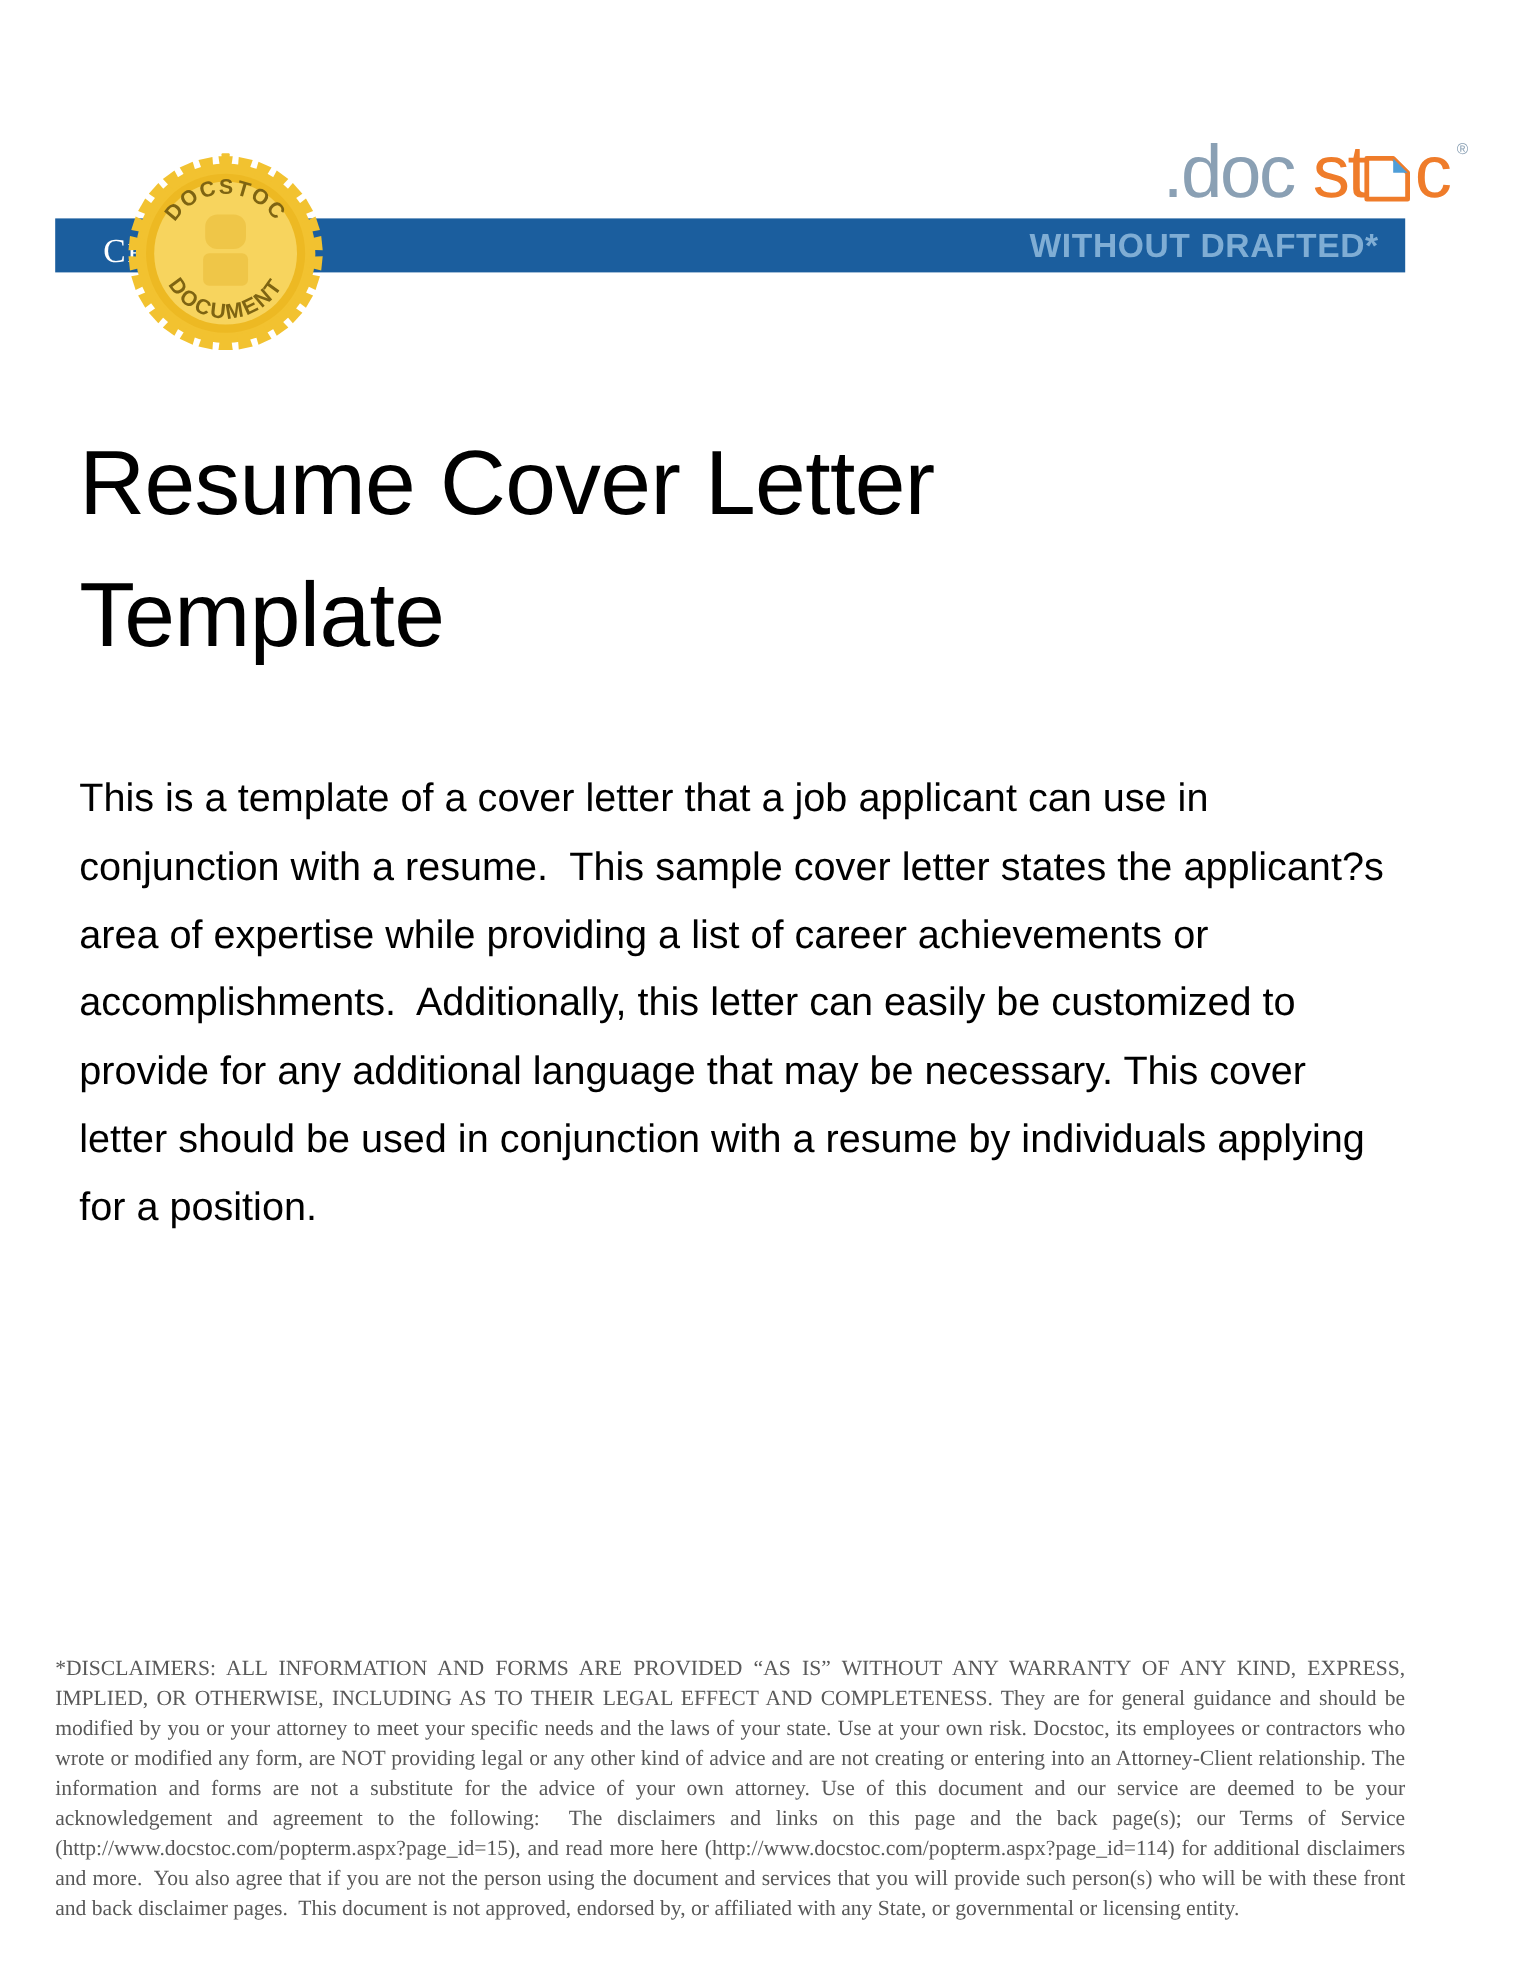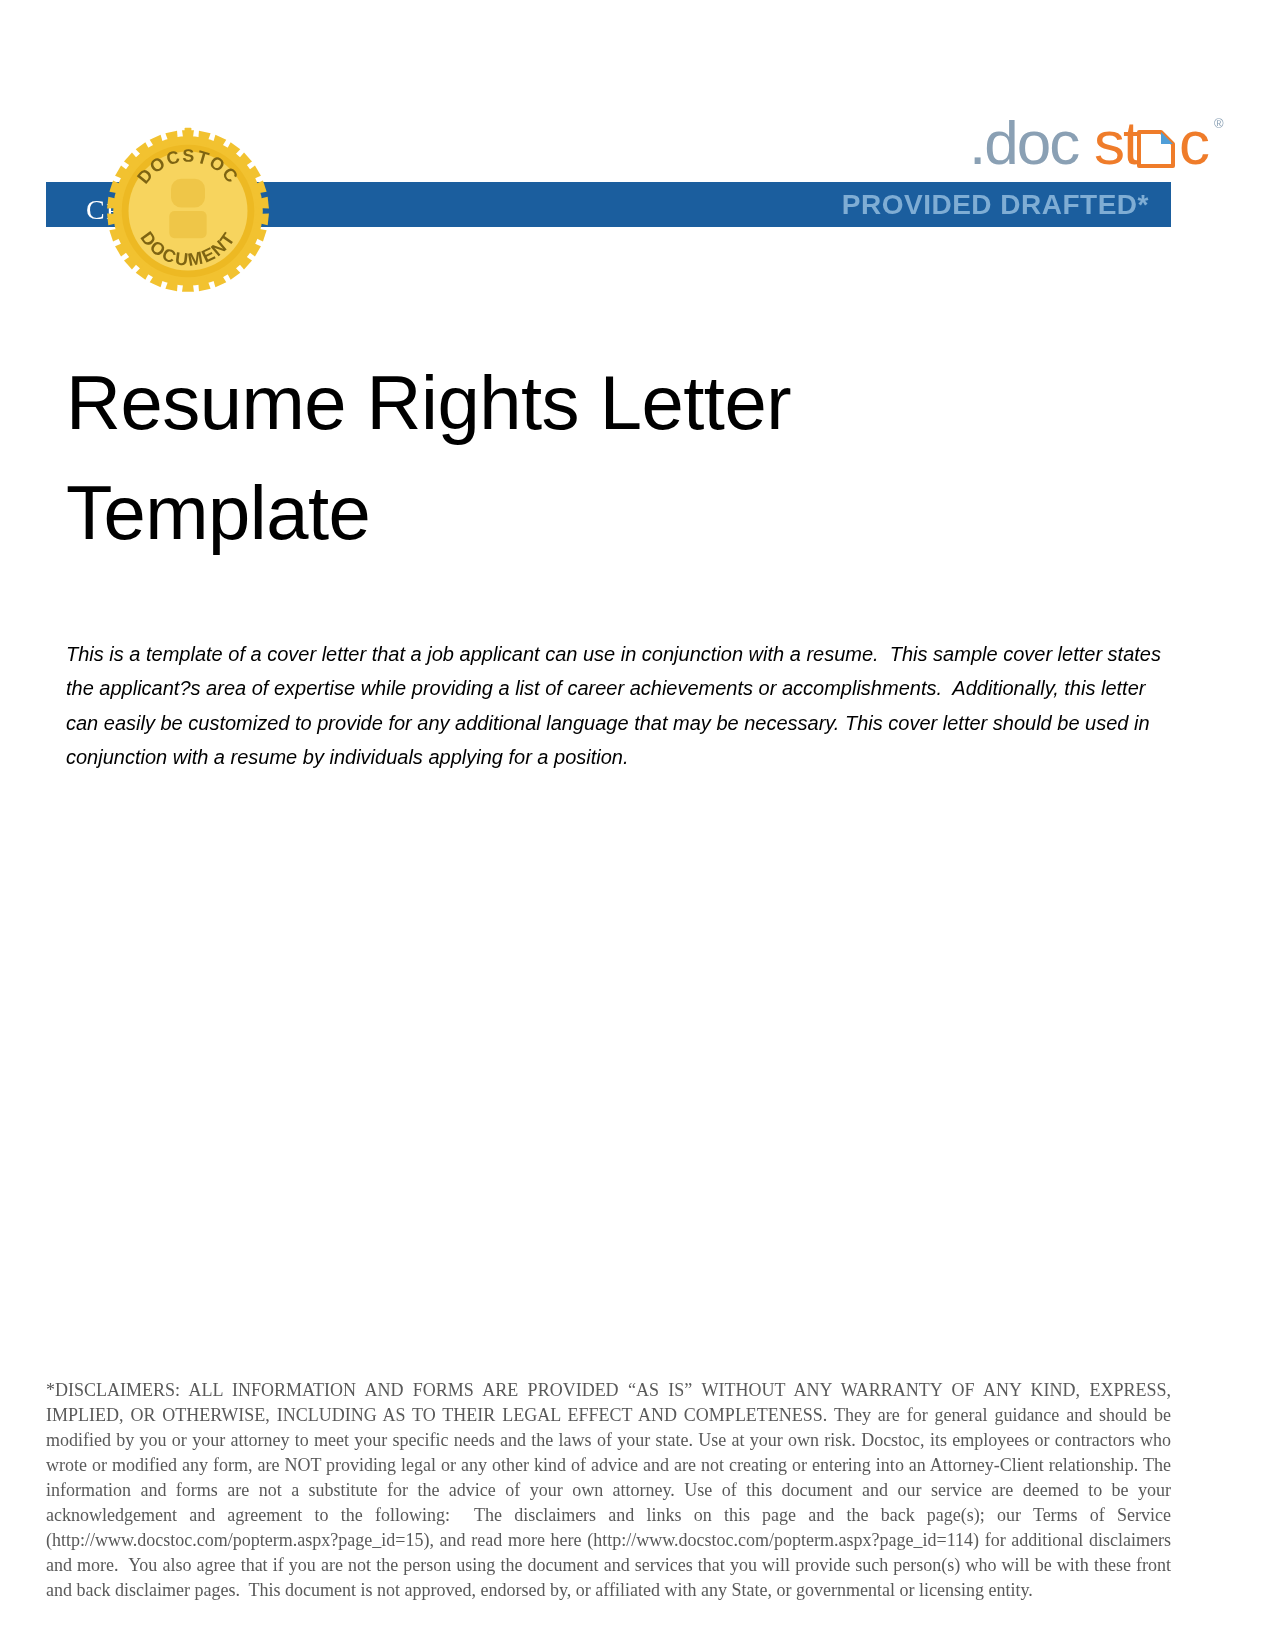--- a/index.html
+++ b/index.html
@@ -89,26 +89,25 @@
     letter-spacing: -0.5px;
   }
 
   
   #doc-description {
     position: absolute;
     left: 66px;
     top: 637px;
     width: 1095px;
     font-family: "Liberation Sans Narrow", "Liberation Sans", sans-serif;
-    font-size: 20px;
+    font-size: 33px;
     line-height: 1.72;
     color: #000000;
     margin: 0;
     white-space: pre-wrap;
-    font-style: italic;
   }
 
   
   #disclaimer-block {
     position: absolute;
     left: 46px;
     top: 1378px;
     width: 1125px;
     font-family: "Liberation Serif", serif;
     font-size: 18px;
@@ -124,21 +123,21 @@
     margin: 0;
     margin-top: 2px;
     white-space: pre-wrap;
   }
 </style>
 </head>
 <body>
 
 <div id="header-band">
   <div id="certified-label">Certified</div>
-  <div id="attorney-drafted-label">PROVIDED DRAFTED*</div>
+  <div id="attorney-drafted-label">WITHOUT DRAFTED*</div>
 </div>
 
 <div id="certified-seal">
   <svg viewBox="0 0 200 200" xmlns="http://www.w3.org/2000/svg">
     <defs>
       <path id="arcTop" d="M 42,100 A 58,58 0 0 1 158,100" fill="none"></path>
       <path id="arcBottom" d="M 36,100 A 64,64 0 0 0 164,100" fill="none"></path>
     </defs>
 
     <g>
@@ -210,19 +209,19 @@
 
     <g transform="translate(170,20)">
       <path d="M0,0 H22 L34,12 V34 H0 Z" fill="#ffffff" stroke="#ef7c2a" stroke-width="4" stroke-linejoin="round"></path>
       <path d="M22,0 L34,12 H22 Z" fill="#4f9ed8"></path>
     </g>
     <text x="210" y="52" font-family="Liberation Sans, sans-serif" font-size="62" fill="#ef7c2a" letter-spacing="-2">c</text>
     <text x="245" y="16" font-family="Liberation Sans, sans-serif" font-size="13" fill="#8aa0b4">®</text>
   </svg>
 </div>
 
-<h1 id="doc-title">Resume Rights Letter Template</h1>
+<h1 id="doc-title">Resume Cover Letter Template</h1>
 
 <p id="doc-description">This is a template of a cover letter that a job applicant can use in conjunction with a resume.  This sample cover letter states the applicant?s area of expertise while providing a list of career achievements or accomplishments.  Additionally, this letter can easily be customized to provide for any additional language that may be necessary. This cover letter should be used in conjunction with a resume by individuals applying for a position.</p>
 
 <div id="disclaimer-block">
   <p id="disclaimer-body">*DISCLAIMERS: ALL INFORMATION AND FORMS ARE PROVIDED “AS IS” WITHOUT ANY WARRANTY OF ANY KIND, EXPRESS, IMPLIED, OR OTHERWISE, INCLUDING AS TO THEIR LEGAL EFFECT AND COMPLETENESS. They are for general guidance and should be modified by you or your attorney to meet your specific needs and the laws of your state. Use at your own risk. Docstoc, its employees or contractors who wrote or modified any form, are NOT providing legal or any other kind of advice and are not creating or entering into an Attorney-Client relationship. The information and forms are not a substitute for the advice of your own attorney. Use of this document and our service are deemed to be your acknowledgement and agreement to the following:  The disclaimers and links on this page and the back page(s); our Terms of Service (http://www.docstoc.com/popterm.aspx?page_id=15), and read more here (http://www.docstoc.com/popterm.aspx?page_id=114) for additional disclaimers and more.  You also agree that if you are not the person using the document and services that you will provide such person(s) who will be with these front and back disclaimer pages.  This document is not approved, endorsed by, or affiliated with any State, or governmental or licensing entity.</p>
 </div>
 
 </body></html>

